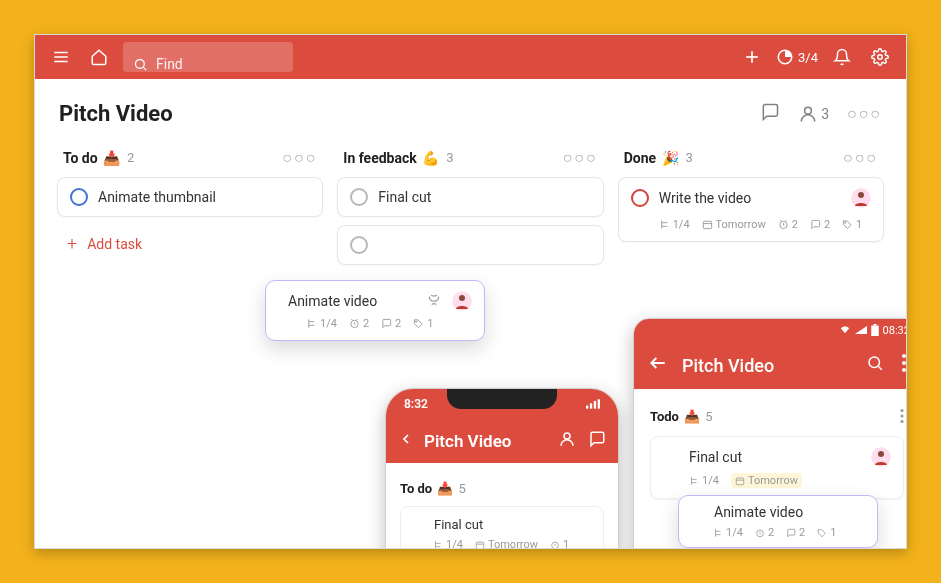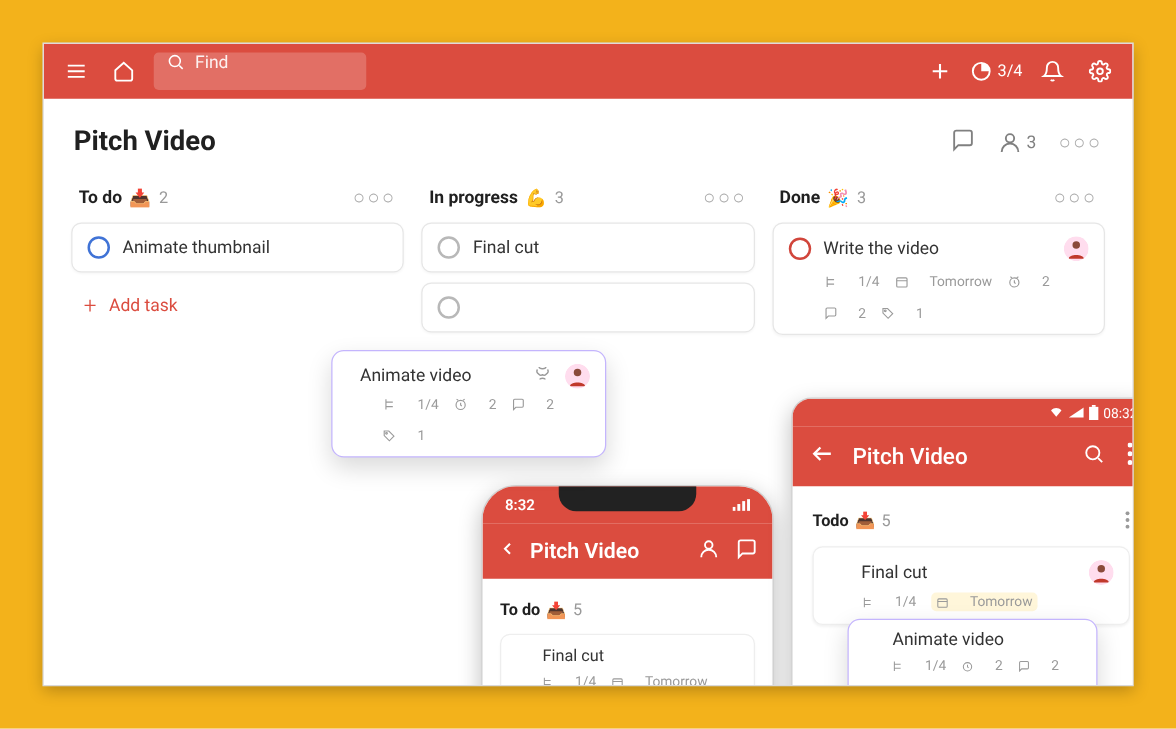--- a/index.html
+++ b/index.html
@@ -29,21 +29,21 @@
     color: #fff;
   }
   .icon-btn {
     width: 28px; height: 28px;
     display: flex; align-items: center; justify-content: center;
     border-radius: 4px;
     color: #fff;
     cursor: pointer;
   }
   .search {
-    display: flex; align-items: flex-start;
+    display: flex; align-items: flex-end;
     background: rgba(255,255,255,0.2);
     border-radius: 4px;
     height: 30px;
     padding: 0 10px;
     gap: 8px;
     color: #fff;
     font-size: 14px;
     width: 170px;
   }
   .search input {
@@ -120,21 +120,21 @@
     font-size: 14px; color: #333;
     z-index: 30;
   }
   .float-card .row1 { display: flex; align-items: center; gap: 10px; }
   .meta {
     display: flex; align-items: center; gap: 12px;
     font-size: 11px; color: #9a9a9a;
     padding: 6px 0 0 28px;
     flex-wrap: wrap;
   }
-  .meta .m { display: flex; align-items: center; gap: 17px; }
+  .meta .m { display: flex; align-items: center; gap: 3px; }
   .avatar {
     width: 20px; height: 20px; border-radius: 50%; background: #fff;
     display: inline-flex; align-items: center; justify-content: center;
     overflow: hidden; flex-shrink:0;
   }
   .avatar svg { width: 20px; height: 20px; }
 
   .highlight {
     background: #fff6da;
     border-radius: 4px;
@@ -298,21 +298,21 @@
           <span>Animate thumbnail</span>
         </div>
         <div class="addtask">
           <span class="plus">+</span>
           <span>Add task</span>
         </div>
       </div>
 
       <div class="col">
         <div class="col-header">
-          <span class="col-title">In progress</span>
+          <span class="col-title">In feedback</span>
           <span class="col-emoji">💪</span>
           <span class="col-count">3</span>
           <span class="col-more">○○○</span>
         </div>
         <div class="card">
           <span class="radio grey"></span>
           <span>Final cut</span>
         </div>
         <div class="card">
           <span class="radio grey"></span>

